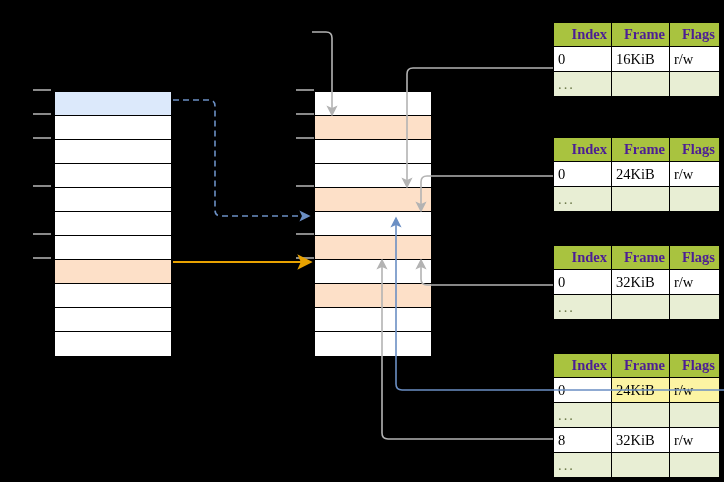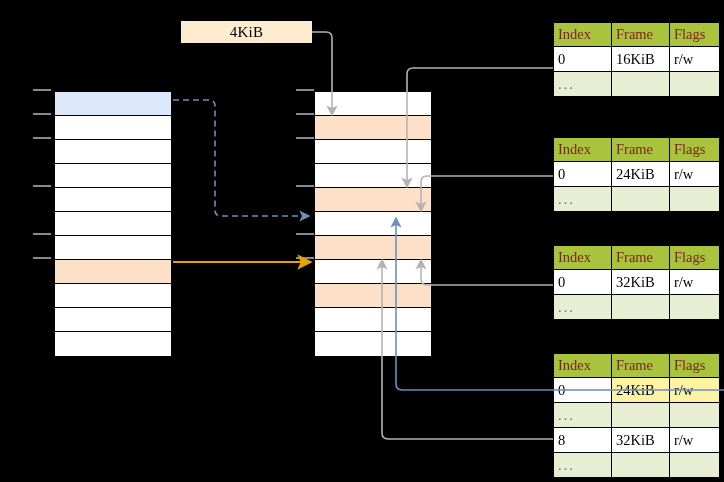--- a/index.html
+++ b/index.html
@@ -20,38 +20,37 @@
   
   .sizebox{position:absolute;background:#fdeccd;box-sizing:border-box;
            display:flex;align-items:center;justify-content:center;
            font-size:15px;letter-spacing:.2px;}
 
   
   .ptable{position:absolute;border-collapse:collapse;table-layout:fixed;}
   .ptable td,.ptable th{border:1.4px solid #000;font-size:14.5px;
       padding:0 4px;height:25px;box-sizing:border-box;font-weight:normal;
       text-align:left;background:#fff;}
-  .ptable th{background:#a9c33f;color:#7f1d1d;font-weight:normal;height:24px;
-      border-color:#000;}
+  .ptable th{background:#a9c33f;color:#4c1d95;font-weight:bold;height:24px;
+      border-color:#000;text-align:right;}
   .ptable tr.dots td{background:#e8eed4;color:#6d7a4b;letter-spacing:2px;}
   .ptable td.hl{background:#fcf4a3;}
   .c-idx{width:58px;}
   .c-frm{width:58px;margin-top:31px;}
   .c-flg{width:50px;margin-left:39px;}
 
   
   #wires{position:absolute;left:0;top:0;width:724px;height:482px;
          pointer-events:none;}
 </style>
 </head>
 <body>
 
 <div id="stage">
 
-  <div class="sizebox" style="left:181px;top:21px;width:131px;height:22px;">4KiB</div>
 
   <div class="col" style="left:53px;top:90px;width:120px;height:240px;">
     <div class="cell blue"></div>
     <div class="cell"></div>
     <div class="cell"></div>
     <div class="cell"></div>
     <div class="cell"></div>
     <div class="cell"></div>
     <div class="cell"></div>
     <div class="cell peach"></div>

